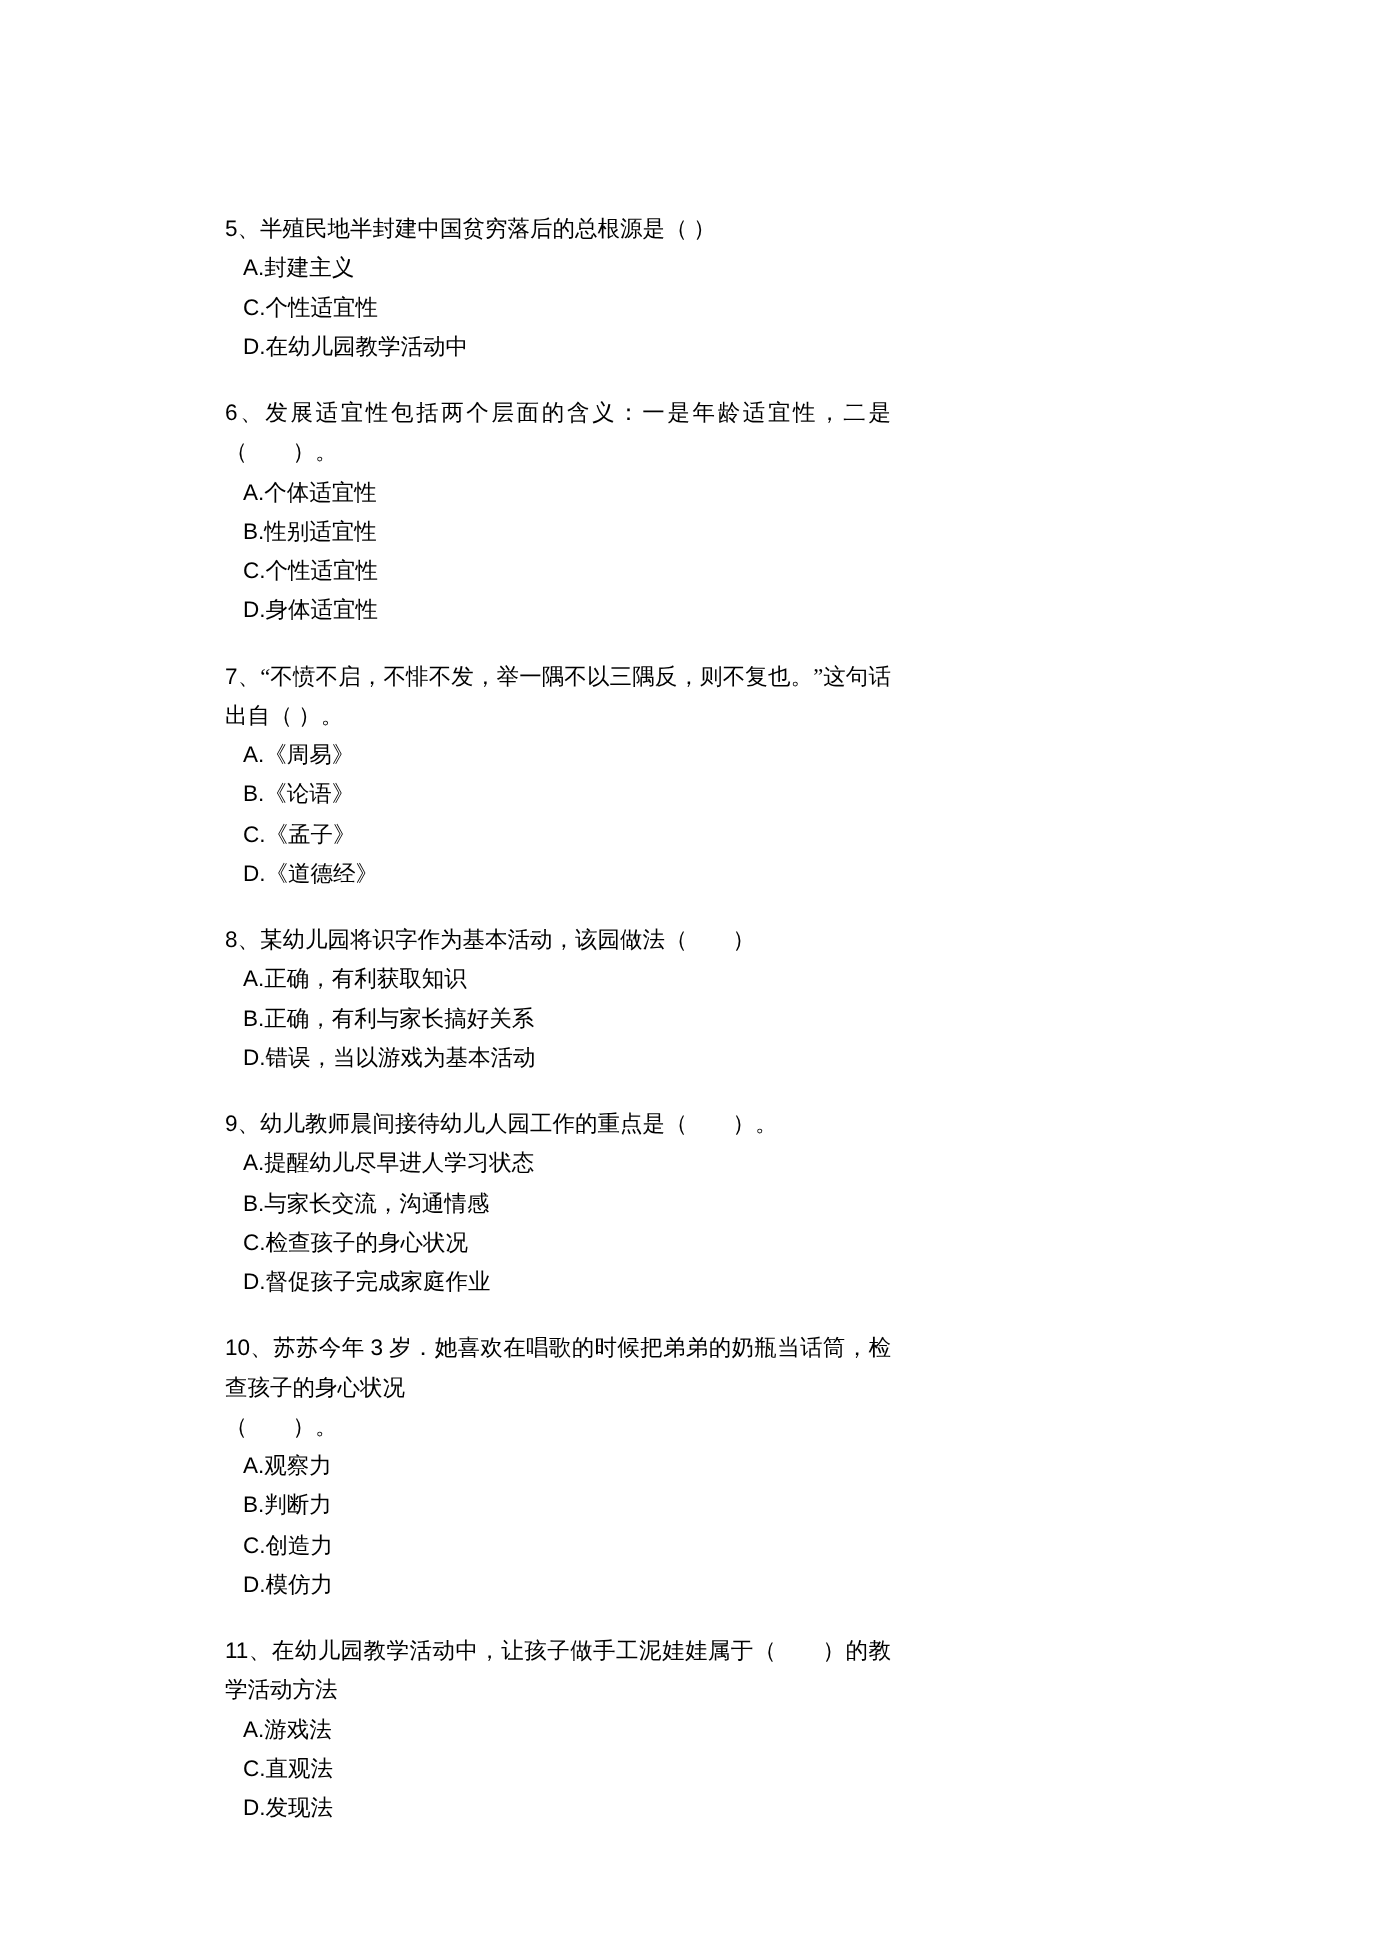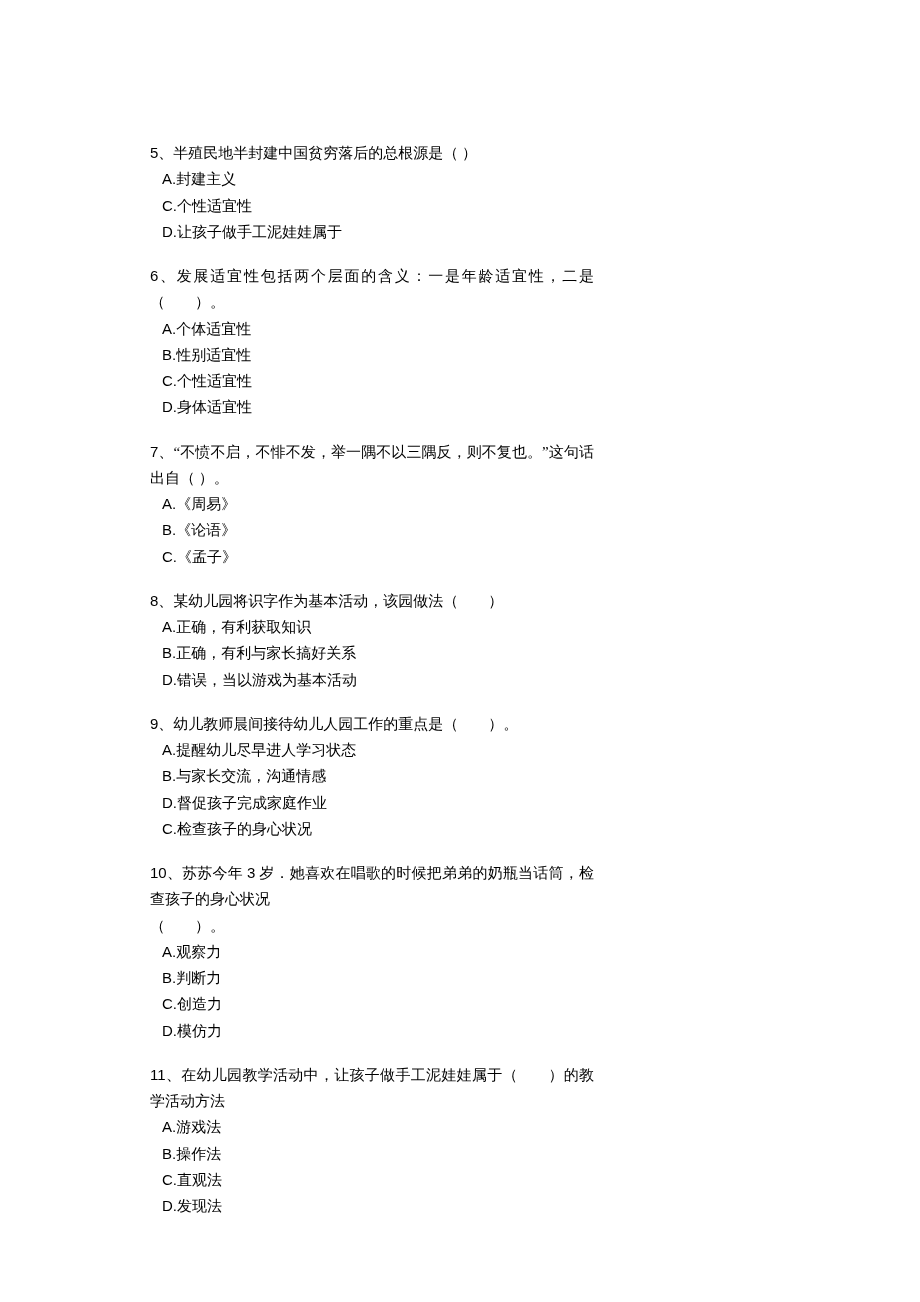--- a/index.html
+++ b/index.html
@@ -39,75 +39,75 @@
 </head>
 <body>
 
 <div class="page">
 
   <div class="question">
     <div class="stem"><span class="num">5</span><span>、半殖民地半封建中国贫穷落后的总根源是（ ）</span></div>
     <div class="options">
       <div class="option"><span class="letter">A.</span><span>封建主义</span></div>
       <div class="option"><span class="letter">C.</span><span>个性适宜性</span></div>
-      <div class="option"><span class="letter">D.</span><span>让孩子做手工泥娃娃属于</span></div>
+      <div class="option"><span class="letter">D.</span><span>在幼儿园教学活动中</span></div>
     </div>
   </div>
 
   <div class="question">
     <div class="stem"><span class="num">6</span><span>、发展适宜性包括两个层面的含义：一是年龄适宜性，二是（　　）。</span></div>
     <div class="options">
       <div class="option"><span class="letter">A.</span><span>个体适宜性</span></div>
       <div class="option"><span class="letter">B.</span><span>性别适宜性</span></div>
       <div class="option"><span class="letter">C.</span><span>个性适宜性</span></div>
       <div class="option"><span class="letter">D.</span><span>身体适宜性</span></div>
     </div>
   </div>
 
   <div class="question">
     <div class="stem"><span class="num">7</span><span>、“不愤不启，不悱不发，举一隅不以三隅反，则不复也。”这句话出自（ ）。</span></div>
     <div class="options">
       <div class="option"><span class="letter">A.</span><span>《周易》</span></div>
       <div class="option"><span class="letter">B.</span><span>《论语》</span></div>
       <div class="option"><span class="letter">C.</span><span>《孟子》</span></div>
+      <div class="option"><span class="letter">D.</span><span>《道德经》</span></div>
     </div>
   </div>
 
   <div class="question">
     <div class="stem"><span class="num">8</span><span>、某幼儿园将识字作为基本活动，该园做法（　　）</span></div>
     <div class="options">
       <div class="option"><span class="letter">A.</span><span>正确，有利获取知识</span></div>
       <div class="option"><span class="letter">B.</span><span>正确，有利与家长搞好关系</span></div>
       <div class="option"><span class="letter">D.</span><span>错误，当以游戏为基本活动</span></div>
     </div>
   </div>
 
   <div class="question">
     <div class="stem"><span class="num">9</span><span>、幼儿教师晨间接待幼儿人园工作的重点是（　　）。</span></div>
     <div class="options">
       <div class="option"><span class="letter">A.</span><span>提醒幼儿尽早进人学习状态</span></div>
       <div class="option"><span class="letter">B.</span><span>与家长交流，沟通情感</span></div>
+      <div class="option"><span class="letter">C.</span><span>检查孩子的身心状况</span></div>
       <div class="option"><span class="letter">D.</span><span>督促孩子完成家庭作业</span></div>
-      <div class="option"><span class="letter">C.</span><span>检查孩子的身心状况</span></div>
     </div>
   </div>
 
   <div class="question">
     <div class="stem"><span class="num">10</span><span>、苏苏今年 </span><span class="num">3</span><span> 岁．她喜欢在唱歌的时候把弟弟的奶瓶当话筒，检查孩子的身心状况</span><br><span>（　　）。</span></div>
     <div class="options">
       <div class="option"><span class="letter">A.</span><span>观察力</span></div>
       <div class="option"><span class="letter">B.</span><span>判断力</span></div>
       <div class="option"><span class="letter">C.</span><span>创造力</span></div>
       <div class="option"><span class="letter">D.</span><span>模仿力</span></div>
     </div>
   </div>
 
   <div class="question">
     <div class="stem"><span class="num">11</span><span>、在幼儿园教学活动中，让孩子做手工泥娃娃属于（　　）的教学活动方法</span></div>
     <div class="options">
       <div class="option"><span class="letter">A.</span><span>游戏法</span></div>
-      <div class="option"><span class="letter">B.</span><span>操作法</span></div>
       <div class="option"><span class="letter">C.</span><span>直观法</span></div>
       <div class="option"><span class="letter">D.</span><span>发现法</span></div>
     </div>
   </div>
 
 </div>
 
 </body></html>

